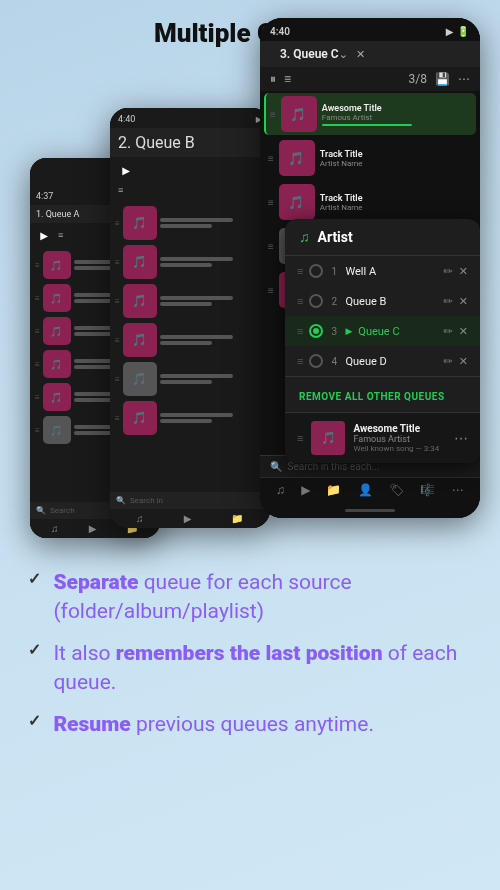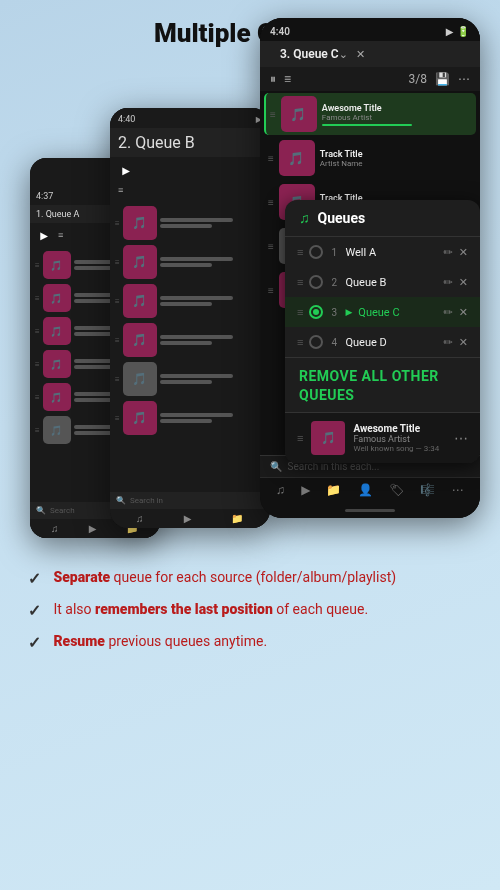--- a/index.html
+++ b/index.html
@@ -325,21 +325,21 @@
     .qp-edit { color: #888; font-size: 11px; }
     .qp-close { color: #888; font-size: 11px; }
 
     .qp-remove-btn {
       padding: 8px 14px;
       border-top: 1px solid #333;
       border-bottom: 1px solid #333;
     }
     .qp-remove-btn span {
       color: #22cc55;
-      font-size: 14px;
+      font-size: 10px;
       font-weight: 700;
       letter-spacing: 0.5px;
       text-transform: uppercase;
     }
 
     .qp-now-playing {
       display: flex;
       align-items: center;
       padding: 8px 12px;
       gap: 8px;
@@ -370,22 +370,22 @@
       margin-bottom: 12px;
     }
     .check-icon {
       color: #333;
       font-size: 16px;
       font-weight: 900;
       margin-top: 1px;
       flex-shrink: 0;
     }
     .feature-text {
-      color: #b91c1c;
-      font-size: 14px;
+      color: #8b5cf6;
+      font-size: 21px;
       line-height: 1.4;
     }
     .feature-text strong { font-weight: 900; }
 
     
     .active-progress {
       height: 2px;
       background: #22cc55;
       border-radius: 1px;
       width: 60%;
@@ -644,21 +644,21 @@
         <span>⋯</span>
       </div>
       <div class="p3-home-indicator">
         <div class="home-bar"></div>
       </div>
     </div>
 
     <div class="queues-popup">
       <div class="qp-header">
         <span class="qp-header-icon">♫</span>
-        <span class="qp-header-title">Queues</span>
+        <span class="qp-header-title">Artist</span>
       </div>
 
       <div class="qp-item">
         <span class="qp-drag">≡</span>
         <div class="qp-radio"></div>
         <span class="qp-num">1</span>
         <span class="qp-name">Well A</span>
         <span class="qp-edit">✏</span>
         <span class="qp-close">✕</span>
       </div>

